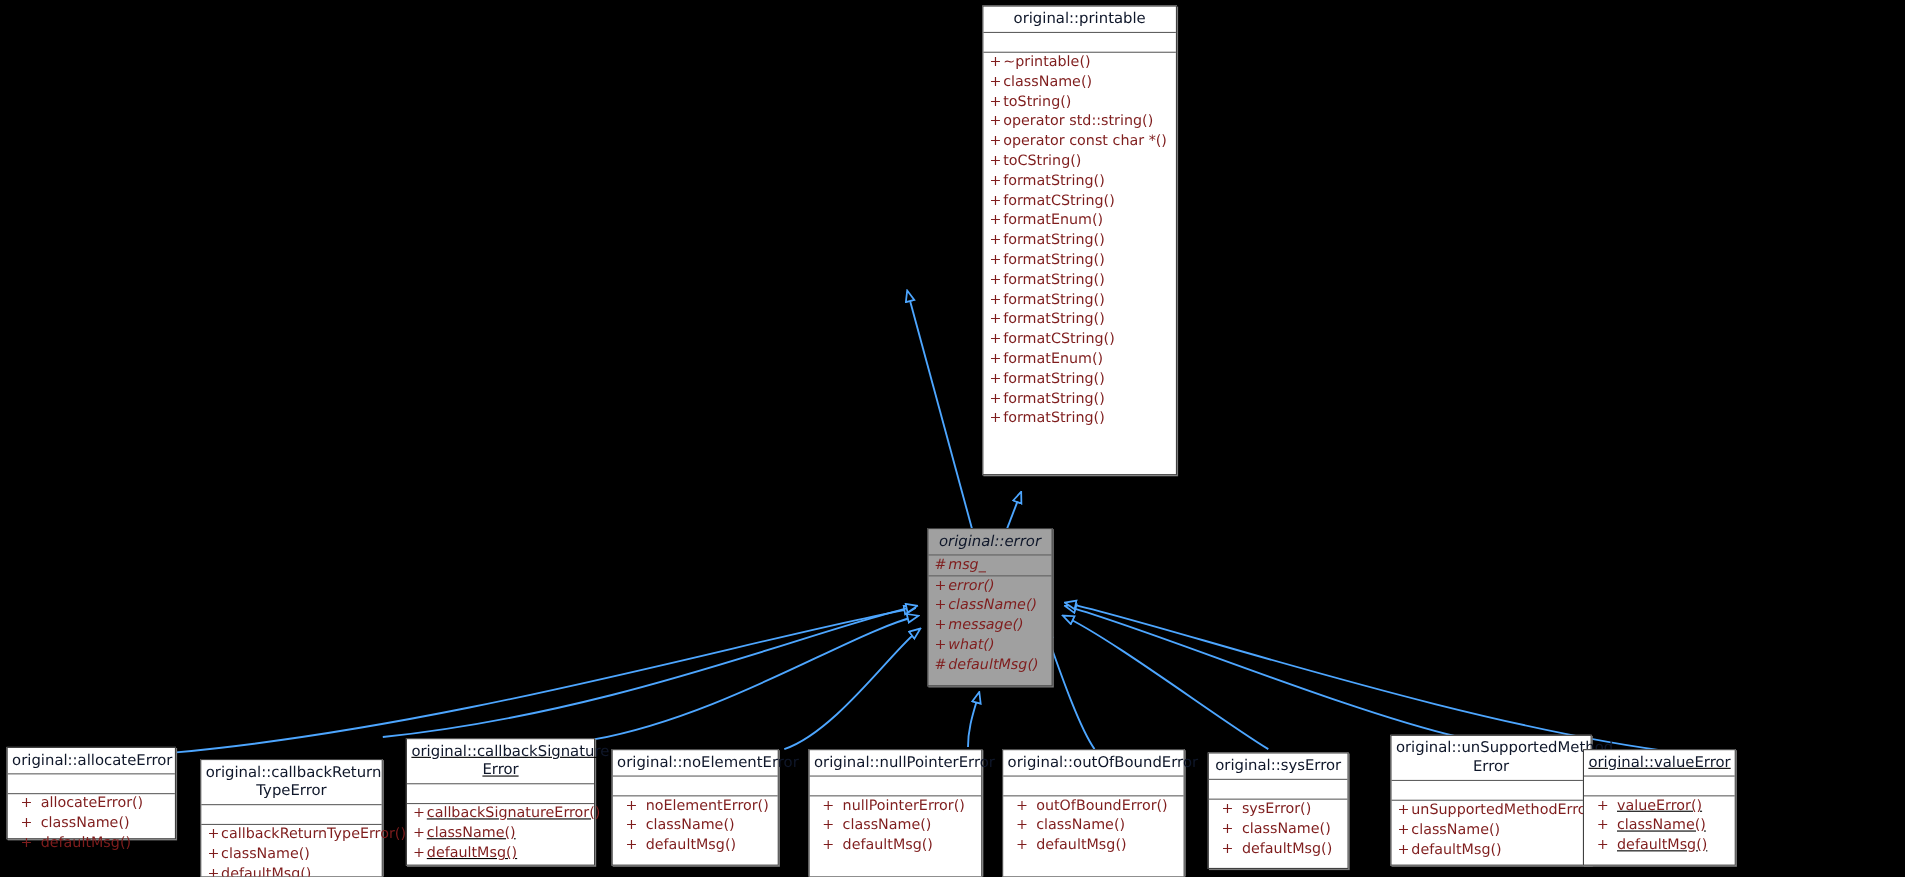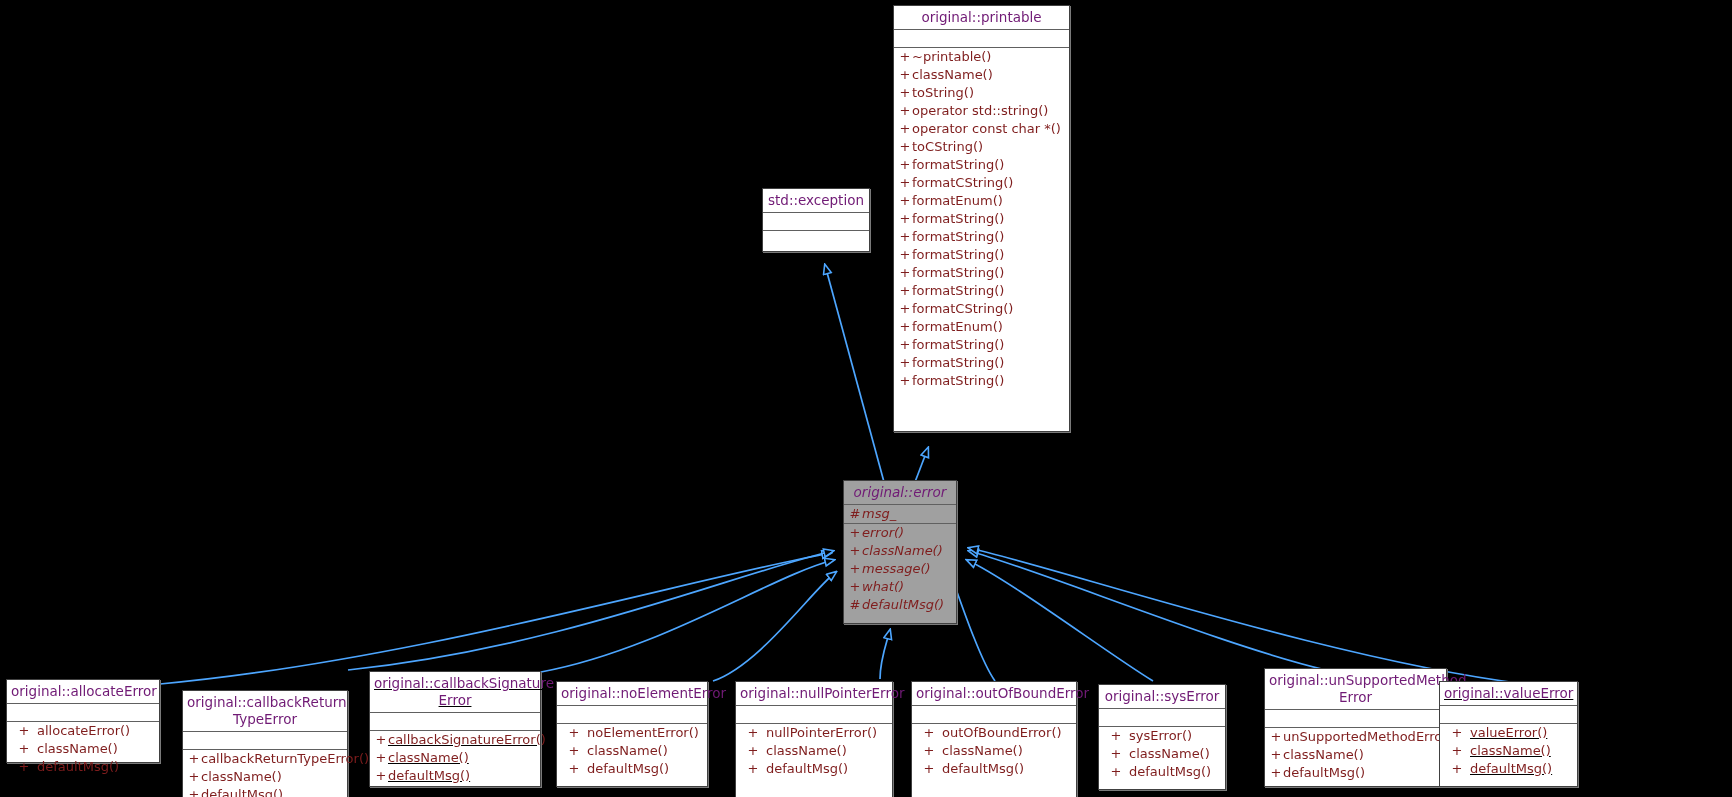--- a/index.html
+++ b/index.html
@@ -2,21 +2,21 @@
 <html><head>
 <meta charset="utf-8">
 <style>
   html,body{margin:0;padding:0;background:#000;}
   #stage{position:relative;width:1732px;height:797px;background:#000;overflow:hidden;
          font-family:"DejaVu Sans","Liberation Sans",sans-serif;}
   svg.edges{position:absolute;left:0;top:0;width:1732px;height:797px;pointer-events:none;}
   .node{position:absolute;box-sizing:border-box;border:1px solid #404040;background:#fff;
         box-shadow:1px 1px 0 #7a7a7a;}
   .node.gray{background:#a0a0a0;}
-  .nhead{box-sizing:border-box;text-align:center;color:#701a75;font-size:13.5px;line-height:17px;
+  .nhead{box-sizing:border-box;text-align:center;color:#0f172a;font-size:13.5px;line-height:17px;
          padding:3px 4px;border-bottom:1px solid #606060;white-space:pre-line;}
   .nattr{box-sizing:border-box;border-bottom:1px solid #606060;min-height:17px;}
   .nmeth{box-sizing:border-box;}
   .row{font-size:13px;line-height:18px;color:#7f1d1d;white-space:nowrap;padding:0 4px;}
   .row .vis{display:inline-block;width:14px;text-align:center;}
   .row.pad .vis{width:26px;}
   .sp{height:17px;}
 </style>
 </head>
 <body>
@@ -65,29 +65,20 @@
         <div class="row"><span class="vis">+</span><span>formatString()</span></div>
         <div class="row"><span class="vis">+</span><span>formatString()</span></div>
         <div class="row"><span class="vis">+</span><span>formatCString()</span></div>
         <div class="row"><span class="vis">+</span><span>formatEnum()</span></div>
         <div class="row"><span class="vis">+</span><span>formatString()</span></div>
         <div class="row"><span class="vis">+</span><span>formatString()</span></div>
         <div class="row"><span class="vis">+</span><span>formatString()</span></div>
       </div>
   </div>
 
-  <div class="node" style="left:762px;top:188px;width:108px;height:64px;">
-    <div class="nhead">std::exception</div>
-    <div class="nattr">
-        <div class="sp"></div>
-      </div>
-    <div class="nmeth">
-        <div class="sp"></div>
-      </div>
-  </div>
 
   <div class="node gray" style="left:843px;top:480px;width:114px;height:144px;font-style:italic;">
     <div class="nhead">original::error</div>
     <div class="nattr">
         <div class="row"><span class="vis">#</span><span>msg_</span></div>
       </div>
     <div class="nmeth">
         <div class="row"><span class="vis">+</span><span>error()</span></div>
         <div class="row"><span class="vis">+</span><span>className()</span></div>
         <div class="row"><span class="vis">+</span><span>message()</span></div>

